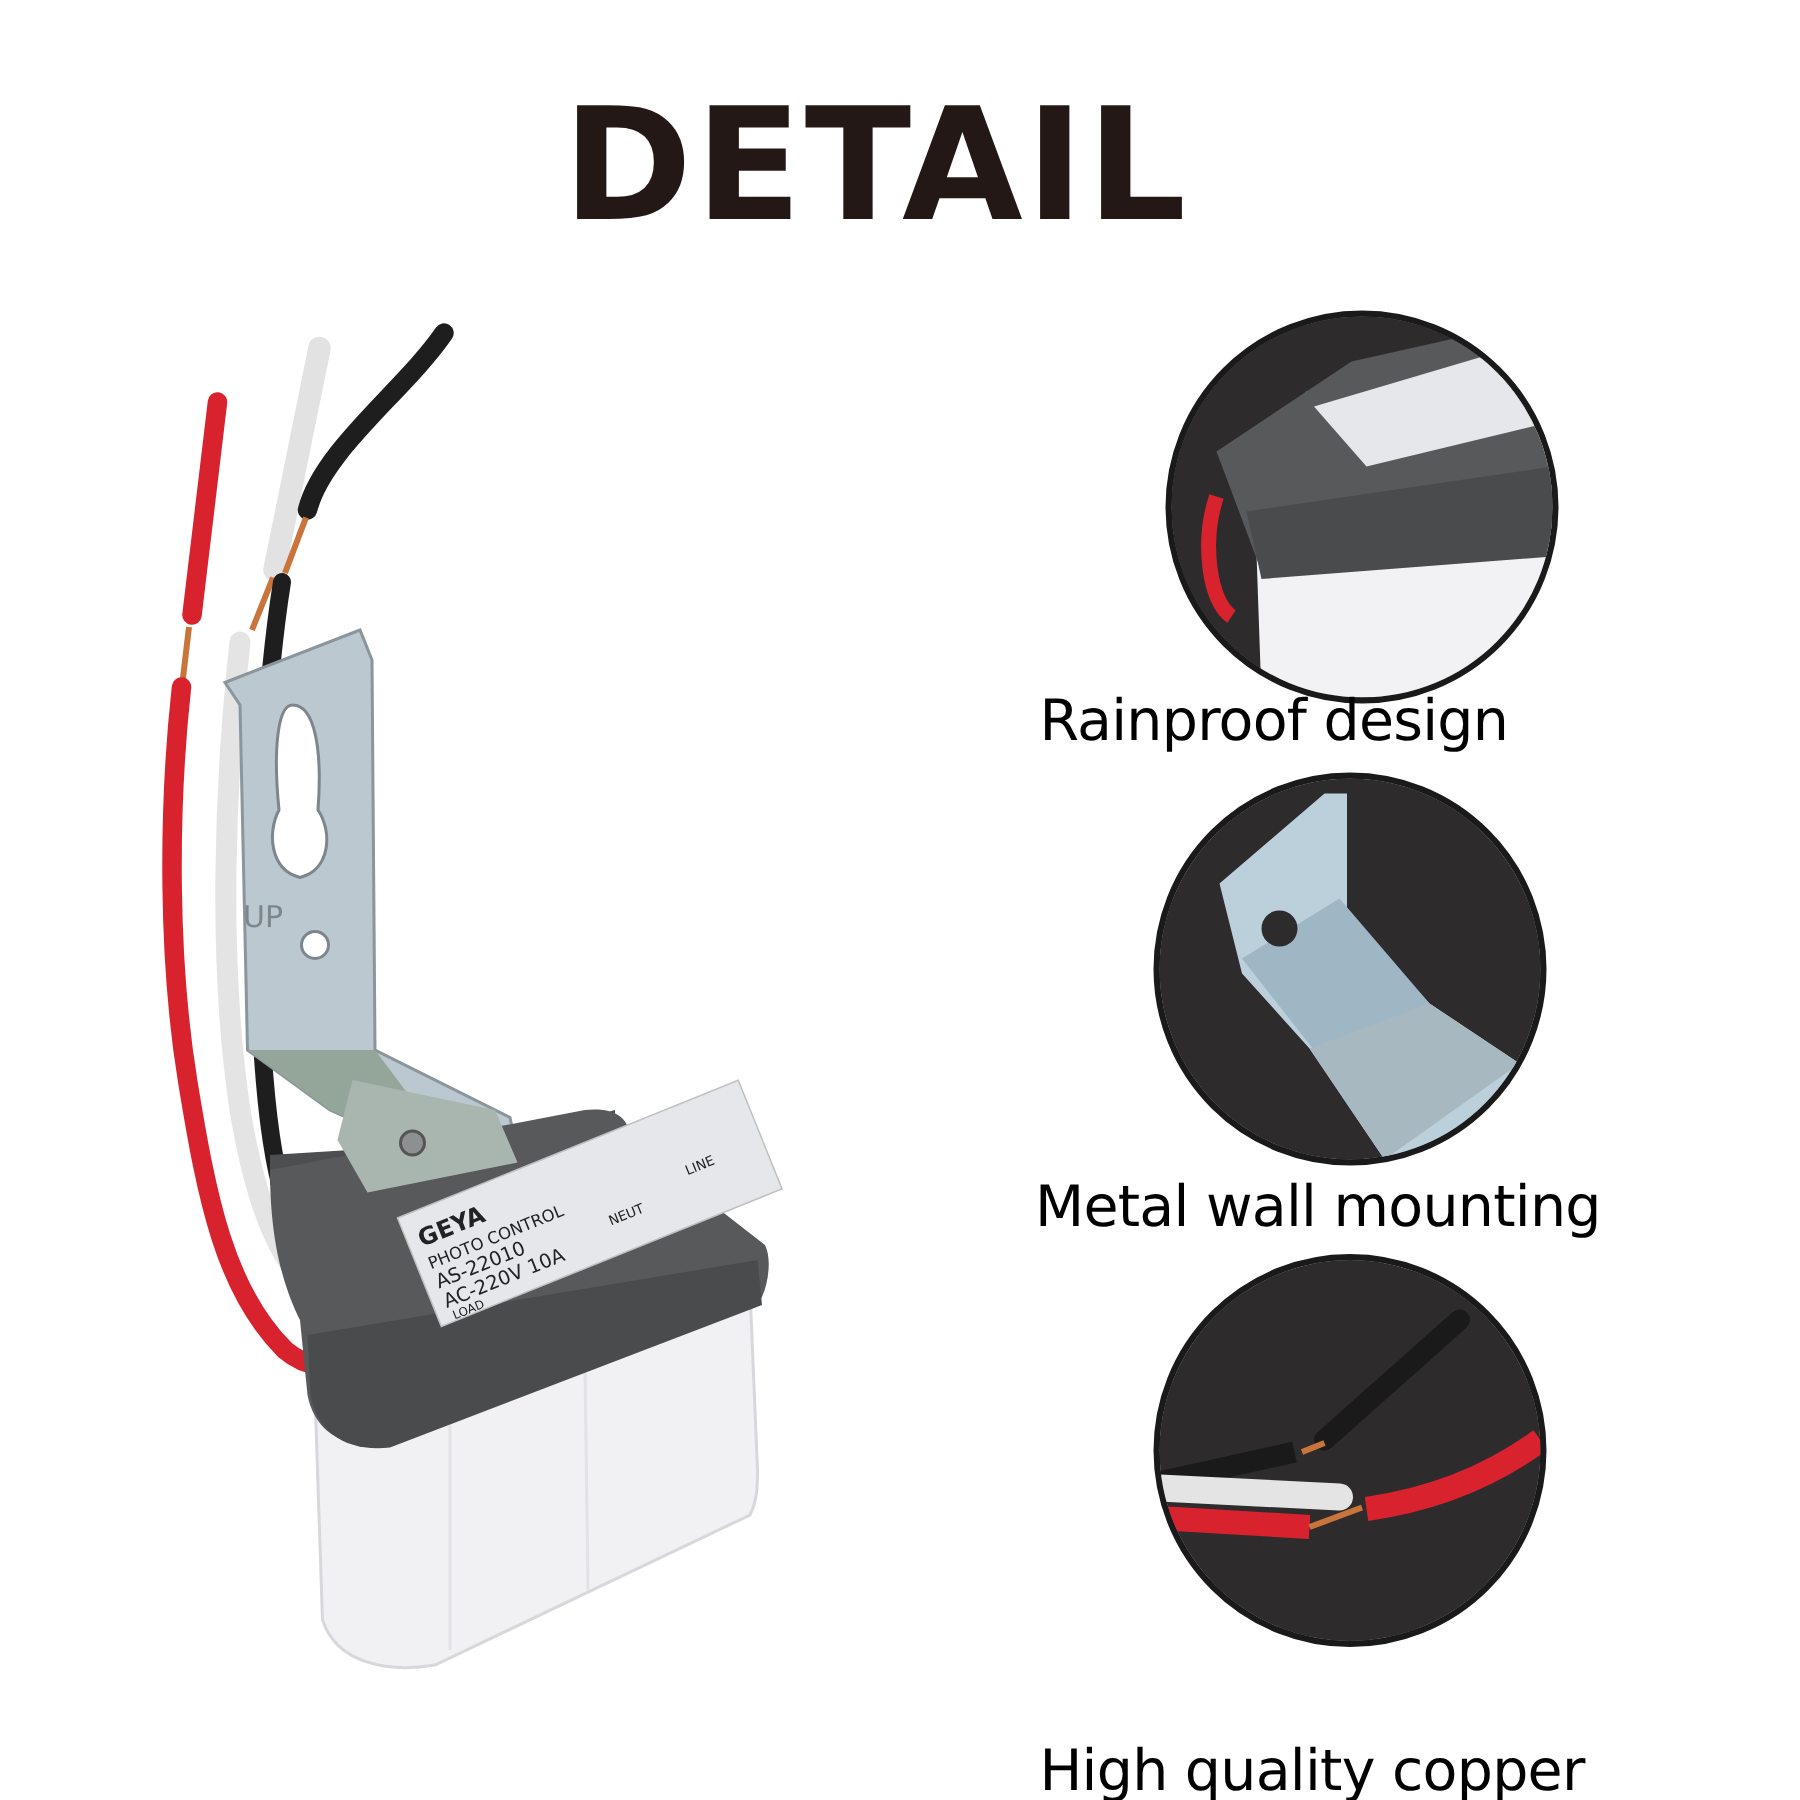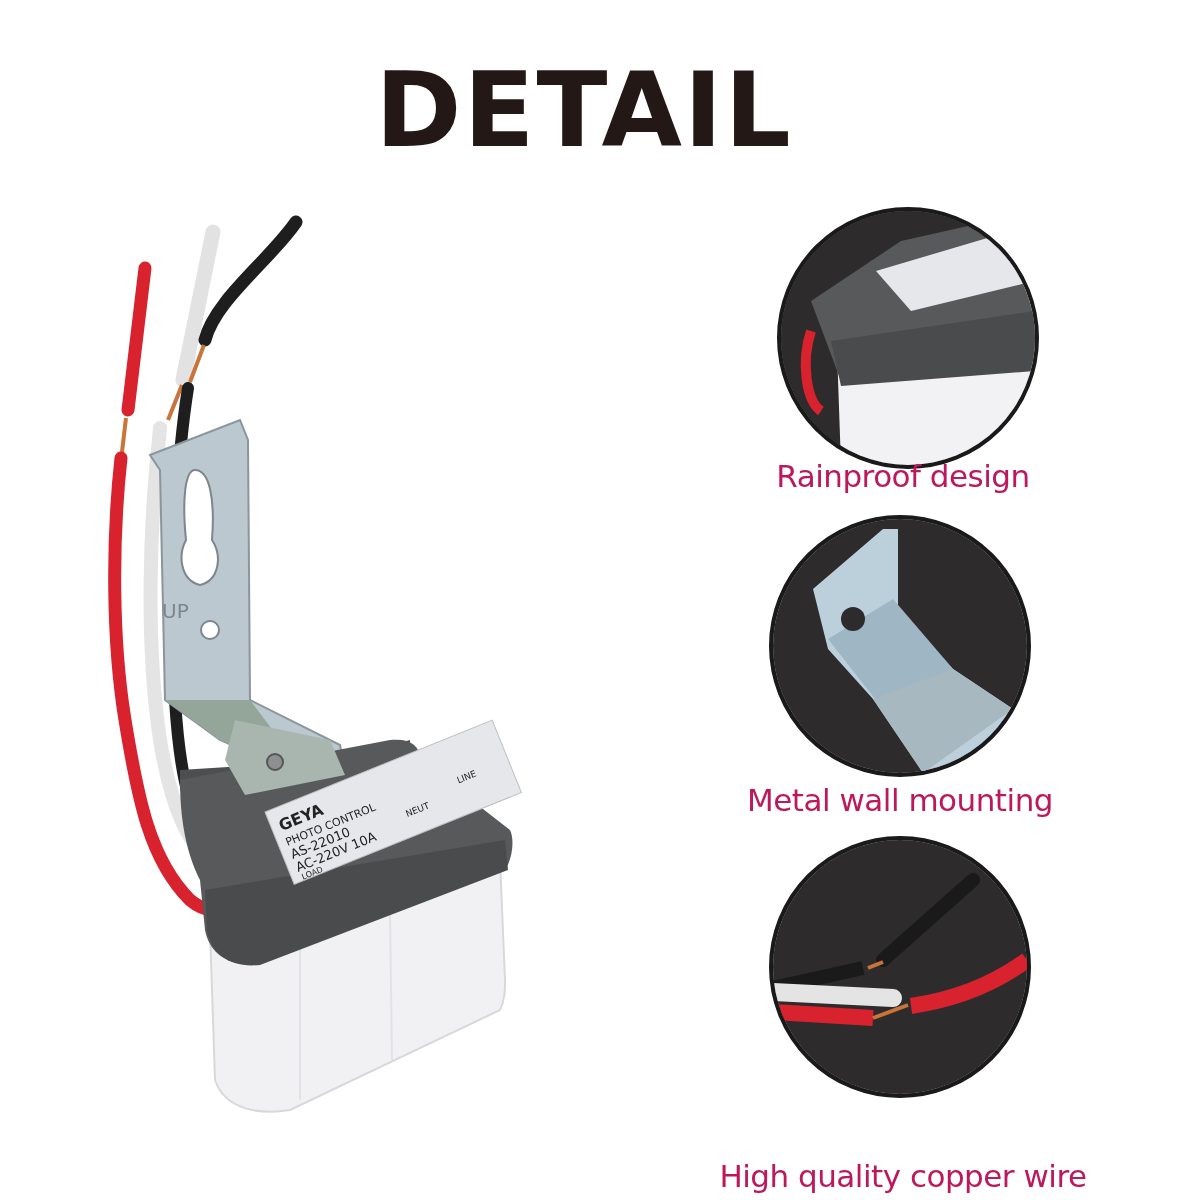--- a/index.html
+++ b/index.html
@@ -15,21 +15,21 @@
   
   .product { position: absolute; left: 0; top: 0; width: 700px; height: 1200px; }
   
   .detail { position: absolute; width: 300px; }
   .circle {
     position: absolute; width: 254px; height: 254px; border-radius: 50%;
     background: #2e2b2d; border: 4px solid #1a1a1a; box-shadow: inset 0 0 0 4px #ffffff;
     overflow: hidden;
   }
   .caption {
-    position: absolute; width: 420px; text-align: center; font-size: 31px; color: #be185d;
+    position: absolute; width: 420px; font-size: 38px; color: #000000;
     font-family: "DejaVu Sans", sans-serif; letter-spacing: -0.5px;
   }
 </style>
 </head>
 <body>
 
 <div class="title">DETAIL</div>
 
 <svg class="product" viewBox="0 0 700 1200" xmlns="http://www.w3.org/2000/svg">
 

